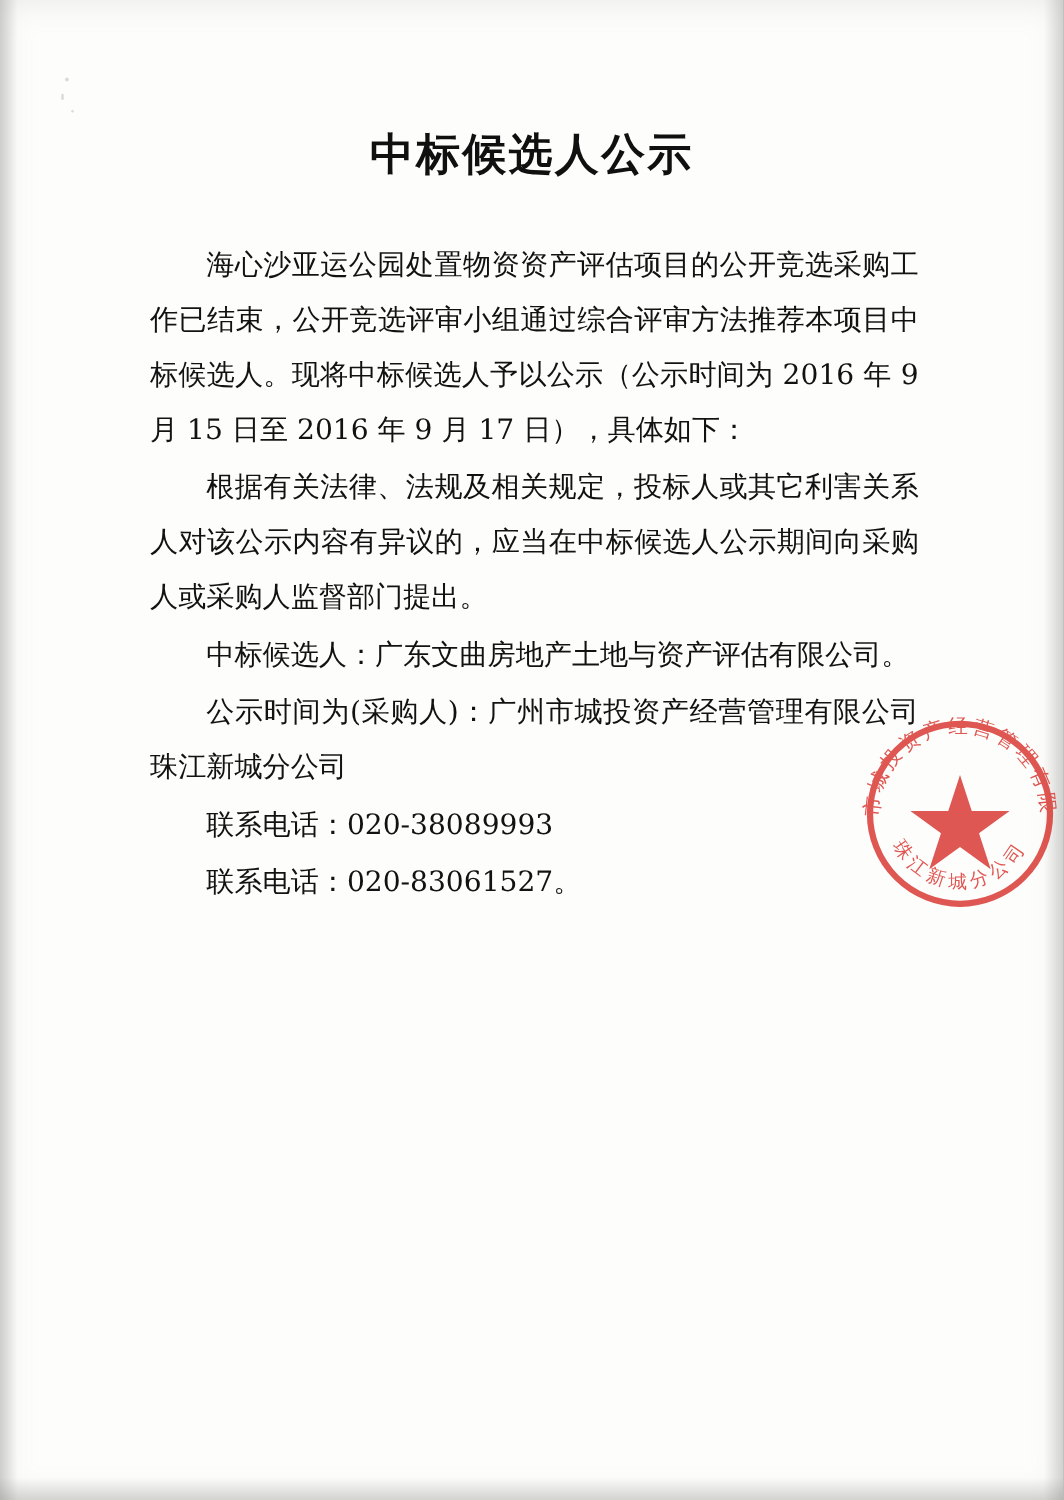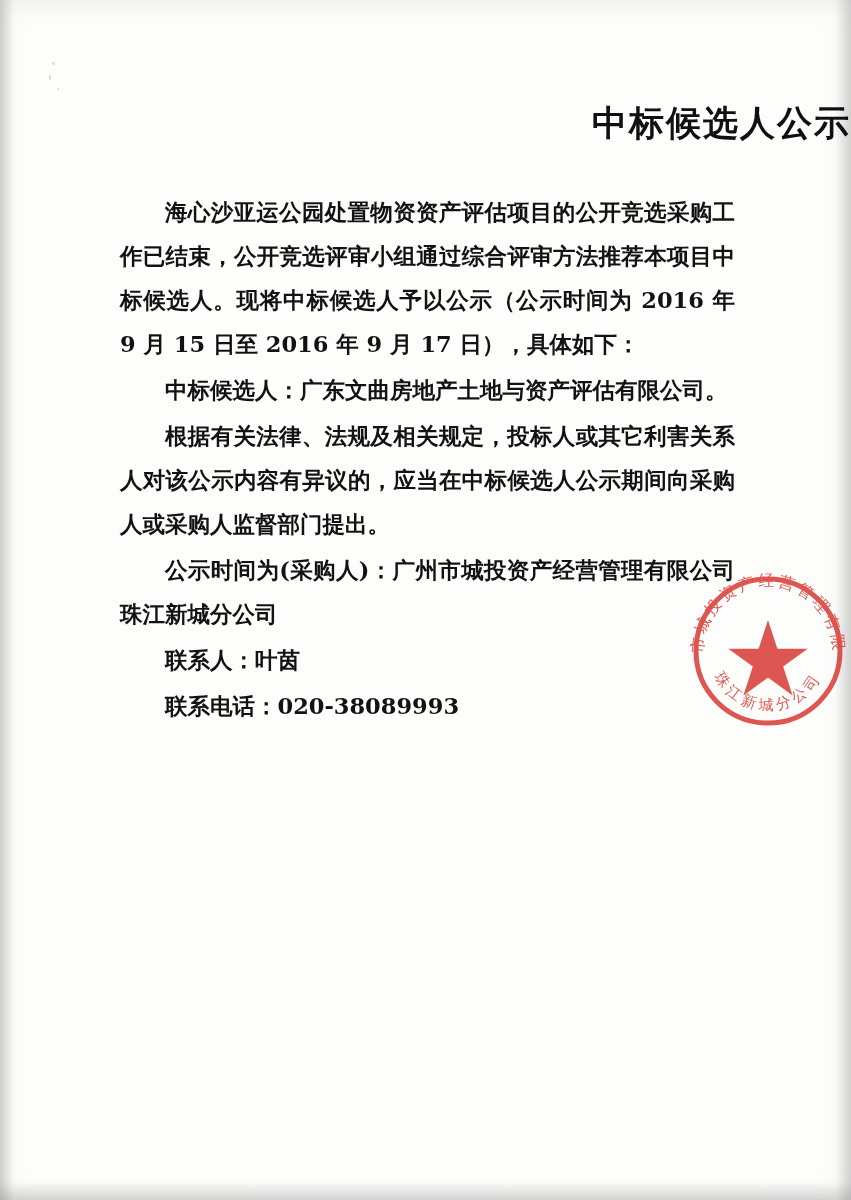--- a/index.html
+++ b/index.html
@@ -47,21 +47,21 @@
     background: #bdbdbd;
     border-radius: 50%;
     opacity: .55;
   }
 
   .doc-title {
     position: absolute;
     top: 100px;
     left: 0;
     width: 851px;
-    text-align: right;
+    text-align: center;
     font-size: 35px;
     font-weight: bold;
     letter-spacing: 2px;
     color: #101010;
     font-family: "DejaVu Sans", "Liberation Sans", sans-serif;
   }
 
   .body-block {
     position: absolute;
     top: 190px;
@@ -69,21 +69,20 @@
     width: 615px;
     color: #121212;
     font-size: 22.5px;
     line-height: 44px;
     text-align: justify;
     text-justify: inter-ideograph;
   }
   .para {
     margin: 0 0 2px 0;
     text-indent: 2em;
-    font-weight: bold;
   }
 
   .seal {
     position: absolute;
     right: -8px;
     top: 560px;
     width: 182px;
     height: 182px;
     pointer-events: none;
   }
@@ -99,25 +98,25 @@
   <div class="scan-edge-bottom"></div>
 
   <div class="speck" style="left:52px; top:62px; width:3px; height:3px;"></div>
   <div class="speck" style="left:57px; top:88px; width:2px; height:2px;"></div>
   <div class="speck" style="left:49px; top:75px; width:2px; height:5px; border-radius:2px;"></div>
 
   <div class="doc-title">中标候选人公示</div>
 
   <div class="body-block">
     <p class="para">海心沙亚运公园处置物资资产评估项目的公开竞选采购工作已结束，公开竞选评审小组通过综合评审方法推荐本项目中标候选人。现将中标候选人予以公示（公示时间为 2016 年 9 月 15 日至 2016 年 9 月 17 日），具体如下：</p>
+    <p class="para">根据有关法律、法规及相关规定，投标人或其它利害关系人对该公示内容有异议的，应当在中标候选人公示期间向采购人或采购人监督部门提出。</p>
     <p class="para">中标候选人：广东文曲房地产土地与资产评估有限公司。</p>
-    <p class="para">根据有关法律、法规及相关规定，投标人或其它利害关系人对该公示内容有异议的，应当在中标候选人公示期间向采购人或采购人监督部门提出。</p>
     <p class="para">公示时间为(采购人)：广州市城投资产经营管理有限公司珠江新城分公司</p>
-    <p class="para">联系人：叶茵</p>
     <p class="para">联系电话：020-38089993</p>
+    <p class="para">联系电话：020-83061527。</p>
   </div>
 
   <div class="seal">
     <svg width="182" height="182" viewBox="0 0 182 182" xmlns="http://www.w3.org/2000/svg">
       <defs>
         <path id="sealTopArc" d="M 26 91 A 65 65 0 0 1 156 91" fill="none"></path>
         <path id="sealBottomArc" d="M 32 91 A 59 59 0 0 0 150 91" fill="none"></path>
       </defs>
       <g opacity="0.82">
         <circle cx="91" cy="91" r="72" fill="none" stroke="#d8322c" stroke-width="5"></circle>

